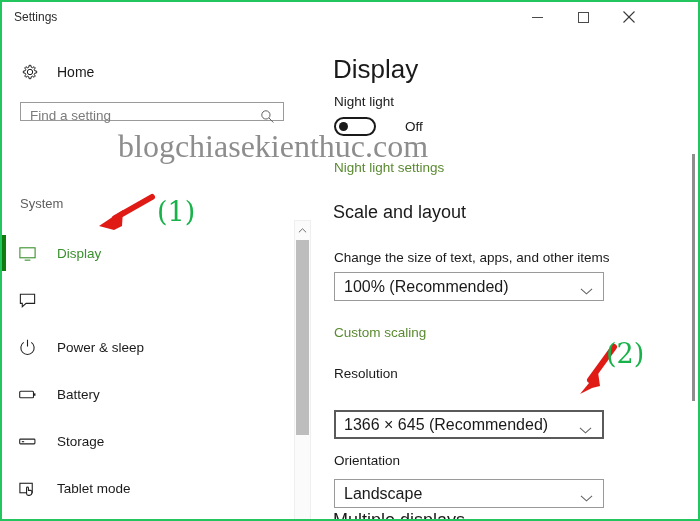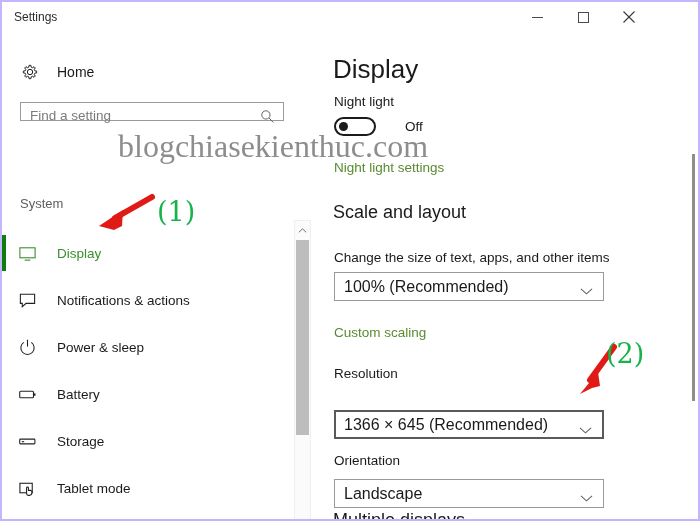--- a/index.html
+++ b/index.html
@@ -12,21 +12,21 @@
     -webkit-font-smoothing: antialiased;
   }
 
   #app {
     position: relative;
     width: 700px;
     height: 521px;
     overflow: hidden;
     background: #0f172a;
     box-sizing: border-box;
-    border: 2px solid #c4b5fd;
+    border: 2px solid #22c55e;
   }
 
   
   .titlebar {
     position: absolute;
     left: 0; top: 0;
     width: 696px;
     height: 30px;
     background: #ffffff;
     box-sizing: border-box;
@@ -412,21 +412,20 @@
         <span class="nav-label">Display</span>
       </div>
 
       <div class="nav-item">
         <span class="nav-accent"></span>
         <span class="nav-icon">
           <svg width="19" height="19" viewBox="0 0 20 20">
             <path d="M2.5 3.5 H17.5 V13 H8.5 L4.5 16.5 V13 H2.5 Z" fill="none" stroke="currentColor" stroke-width="1.15"></path>
           </svg>
         </span>
-        <span class="nav-label">Notifications &amp; actions</span>
       </div>
 
       <div class="nav-item">
         <span class="nav-accent"></span>
         <span class="nav-icon">
           <svg width="19" height="19" viewBox="0 0 20 20">
             <g fill="none" stroke="currentColor" stroke-width="1.15">
               <path d="M6 4.6 A7 7 0 1 0 14 4.6"></path>
               <line x1="10" y1="1.8" x2="10" y2="9"></line>
             </g>

